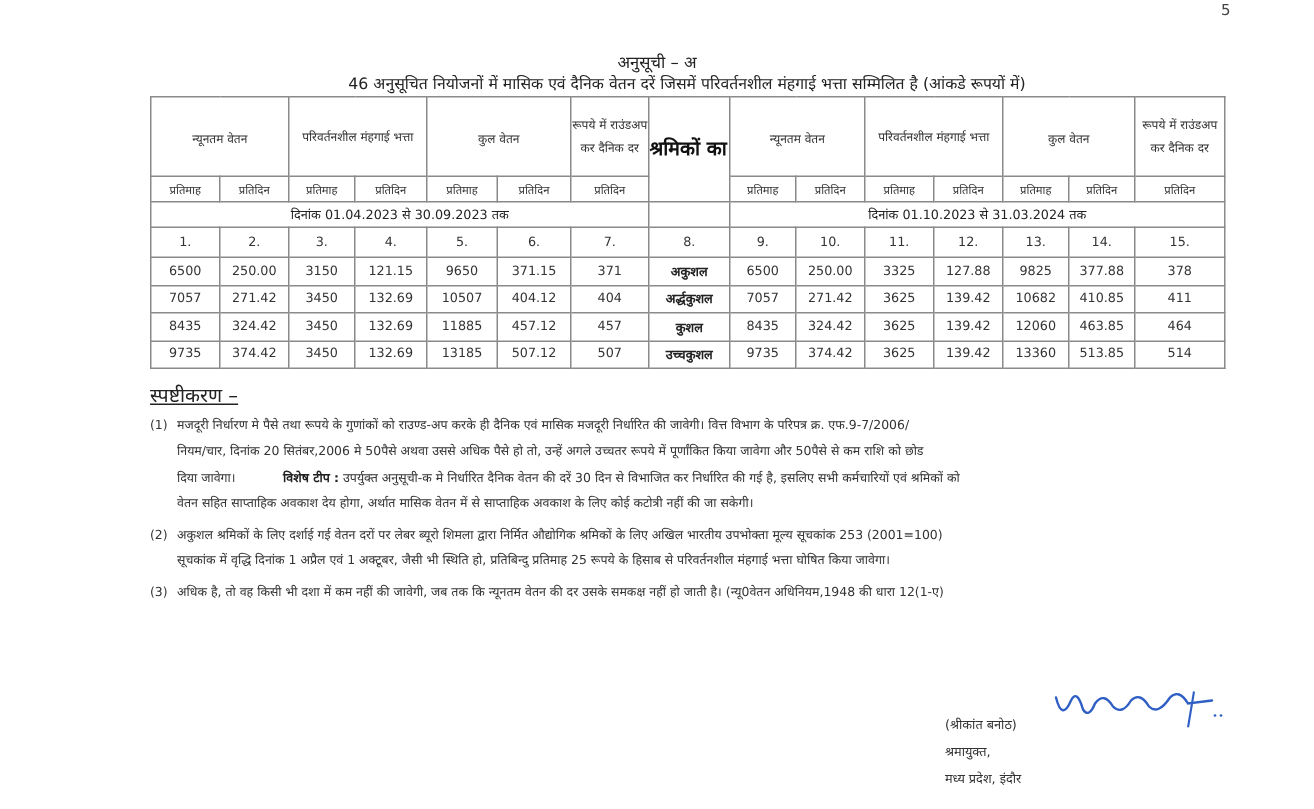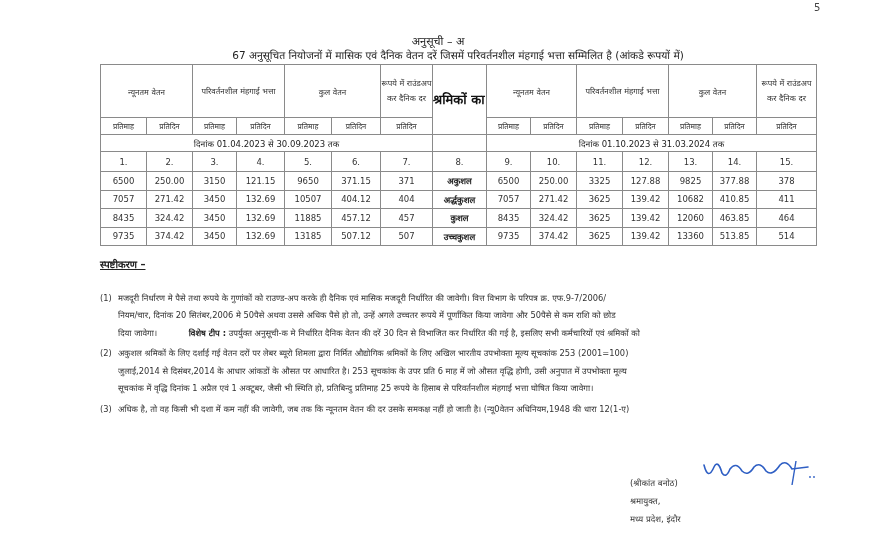--- a/index.html
+++ b/index.html
@@ -30,34 +30,34 @@
   .hdr-top td { height: 52px; vertical-align: top; padding-top: 2px; }
   .hdr-top td.wrap { white-space: normal; line-height: 15px; }
   .hdr-sub td { height: 16px; font-size: 7.5px; }
   .date-row td { height: 16px; font-size: 8.5px; color: #222; }
   .num-row td { height: 19px; font-size: 8.5px; }
   .data-row td { height: 17.5px; font-size: 8.5px; margin-left: 20px; }
   td.category-head { font-size: 13px; font-weight: bold; color: #111; white-space: normal; line-height: 18px; vertical-align: middle !important; }
   td.cat { font-weight: bold; font-size: 8.5px; color: #222; }
 
   .explain { position: absolute; left: 100px; top: 256px; width: 740px; font-size: 8.3px; color: #333; line-height: 17.5px; }
-  .explain-heading { font-weight: bold; text-decoration: underline; font-size: 10px; color: #222; margin-bottom: 16px; }
+  .explain-heading { font-weight: normal; text-decoration: underline; font-size: 13px; color: #222; margin-bottom: 1px; }
   .note { position: relative; padding-left: 18px; }
   .note .num { position: absolute; left: 0; top: 0; }
   .note b { color: #222; padding-left: 29px; }
 
   .signature { position: absolute; left: 700px; top: 455px; width: 120px; height: 30px; }
   .signer { position: absolute; left: 630px; width: 180px; font-size: 8.5px; color: #333; }
 </style>
 </head>
 <body>
 
 <div class="page-number">5</div>
 <div class="title">अनुसूची – अ</div>
-<div class="subtitle">67 अनुसूचित नियोजनों में मासिक एवं दैनिक वेतन दरें जिसमें परिवर्तनशील मंहगाई भत्ता सम्मिलित है (आंकडे रूपयों में)</div>
+<div class="subtitle">46 अनुसूचित नियोजनों में मासिक एवं दैनिक वेतन दरें जिसमें परिवर्तनशील मंहगाई भत्ता सम्मिलित है (आंकडे रूपयों में)</div>
 
 <table class="wage">
   <colgroup>
     <col style="width:46px">
       <col style="width:46px">
       <col style="width:44px">
       <col style="width:48px">
     <col style="width:47px">
       <col style="width:49px">
       <col style="width:52px">
@@ -196,26 +196,26 @@
 
   <div class="note">
     <span class="num">(1)</span>
     <div>मजदूरी निर्धारण मे पैसे तथा रूपये के गुणांकों को राउण्ड-अप करके ही दैनिक एवं मासिक मजदूरी निर्धारित की जावेगी। वित्त विभाग के परिपत्र क्र. एफ.9-7/2006/</div>
     <div>नियम/चार, दिनांक 20 सितंबर,2006 मे 50पैसे अथवा उससे अधिक पैसे हो तो, उन्हें अगले उच्चतर रूपये में पूर्णांकित किया जावेगा और 50पैसे से कम राशि को छोड</div>
     <div>
       <span>दिया जावेगा।</span>
       <b>विशेष टीप :</b>
       <span>उपर्युक्त अनुसूची-क मे निर्धारित दैनिक वेतन की दरें 30 दिन से विभाजित कर निर्धारित की गई है, इसलिए सभी कर्मचारियों एवं श्रमिकों को</span>
     </div>
+    <div>वेतन सहित साप्ताहिक अवकाश देय होगा, अर्थात मासिक वेतन में से साप्ताहिक अवकाश के लिए कोई कटोत्री नहीं की जा सकेगी।</div>
   </div>
 
   <div class="note" style="margin-top:3px">
     <span class="num">(2)</span>
     <div>अकुशल श्रमिकों के लिए दर्शाई गई वेतन दरों पर लेबर ब्यूरो शिमला द्वारा निर्मित औद्योगिक श्रमिकों के लिए अखिल भारतीय उपभोक्ता मूल्य सूचकांक 253 (2001=100)</div>
-    <div>जुलाई,2014 से दिसंबर,2014 के आधार आंकडों के औसत पर आधारित है। 253 सूचकांक के उपर प्रति 6 माह में जो औसत वृद्धि होगी, उसी अनुपात में उपभोक्ता मूल्य</div>
     <div>सूचकांक में वृद्धि दिनांक 1 अप्रैल एवं 1 अक्टूबर, जैसी भी स्थिति हो, प्रतिबिन्दु प्रतिमाह 25 रूपये के हिसाब से परिवर्तनशील मंहगाई भत्ता घोषित किया जावेगा।</div>
   </div>
 
   <div class="note" style="margin-top:3px">
     <span class="num">(3)</span>
     <div>अधिक है, तो वह किसी भी दशा में कम नहीं की जावेगी, जब तक कि न्यूनतम वेतन की दर उसके समकक्ष नहीं हो जाती है। (न्यू0वेतन अधिनियम,1948 की धारा 12(1-ए)</div>
   </div>
 
 </div>
 

